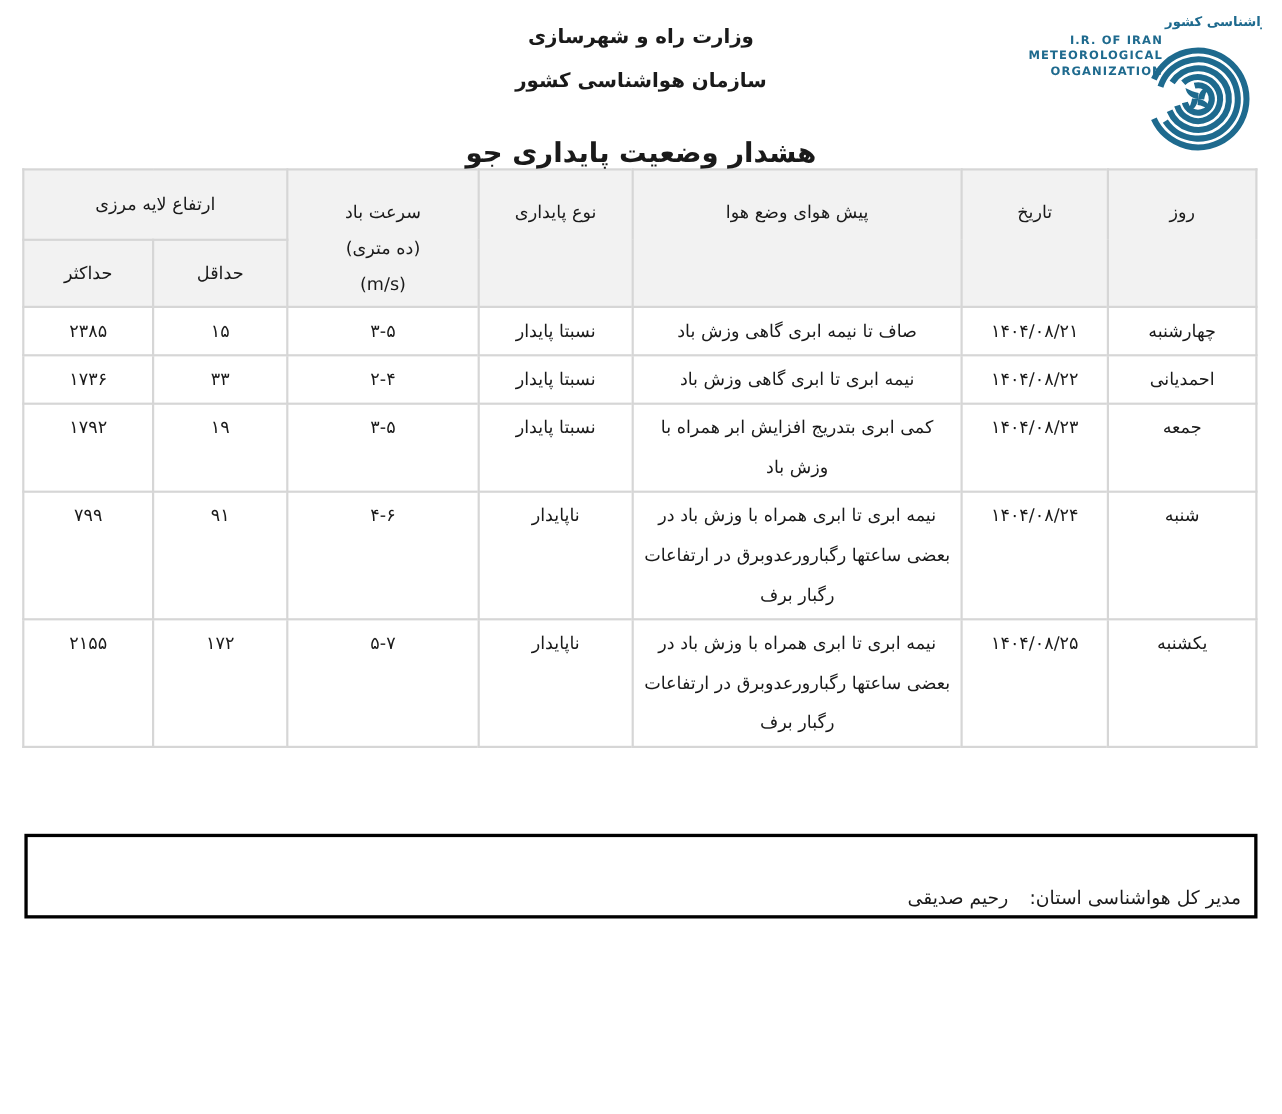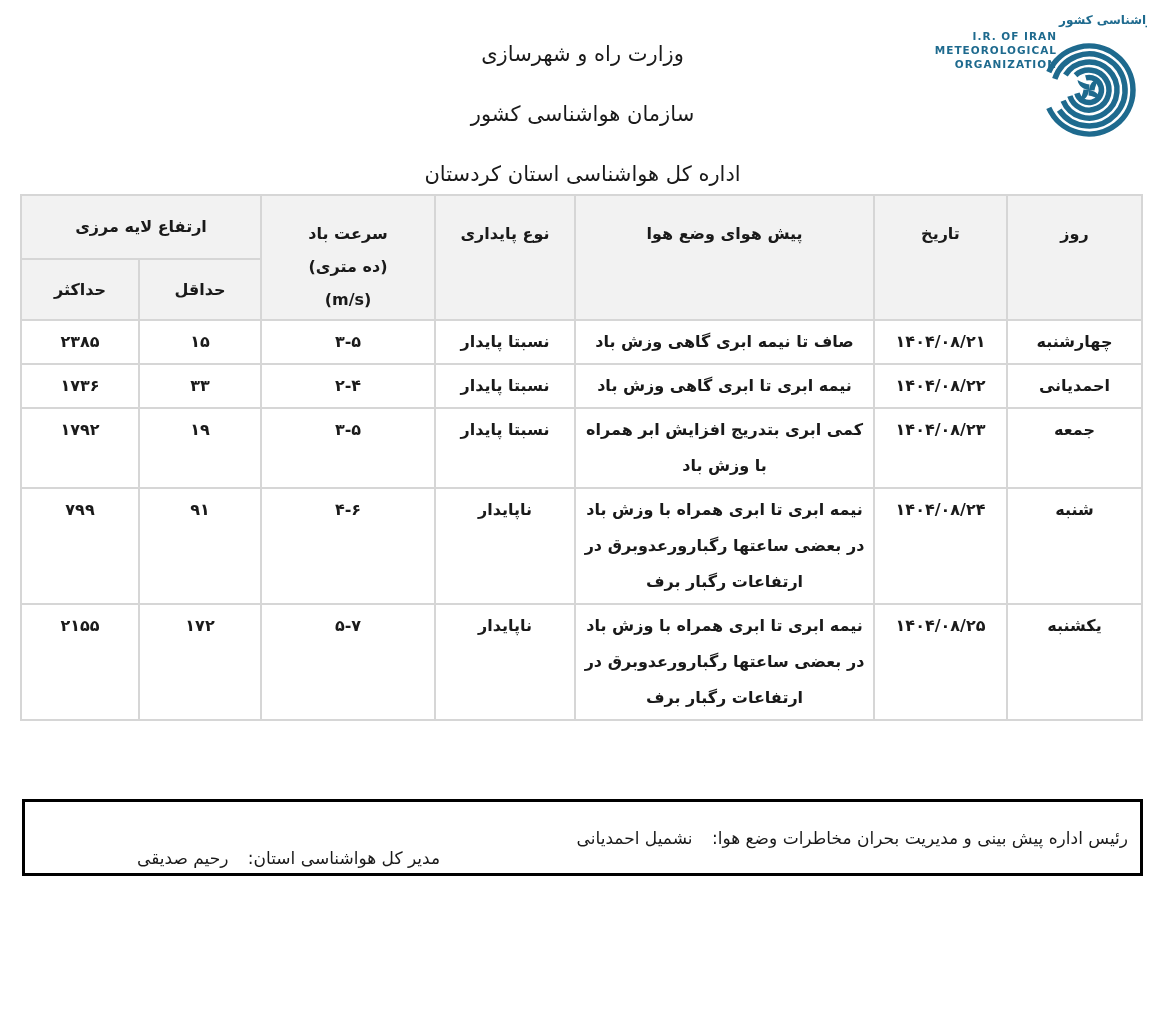--- a/index.html
+++ b/index.html
@@ -15,24 +15,23 @@
     margin: 0 auto;
     background: #ffffff;
     overflow: hidden;
     padding: 0 22px;
     direction: rtl;
   }
   
   .header { position: relative; padding-top: 14px; }
   .org-lines { text-align: center; }
   .org-line {
-    font-size: 21px;
-    font-weight: 400;
+    font-size: 18px;
+    font-weight: 700;
     line-height: 40px;
-    margin-top: 20px;
   }
   .logo {
     position: absolute;
     top: 2px;
     right: auto;
     left: 2px;               
   }
   .logo { left: auto; right: -4px; }   
   .logo svg { display: block; direction: ltr; }
   
@@ -57,21 +56,21 @@
     font-weight: 700;
   }
   table.forecast {
     width: 1121px;
     border-collapse: collapse;
     table-layout: fixed;
     font-size: 16px;
   }
   table.forecast td, table.forecast th {
     border: 2px solid #d6d6d6;
-    font-weight: 700;
+    font-weight: 400;
     text-align: center;
     vertical-align: top;
     padding: 3px 6px;
     line-height: 36px;
     background: #ffffff;
   }
   table.forecast th { background: #f2f2f2; line-height: 33px; padding-top: 21px; }
   table.forecast th.mid { vertical-align: middle; padding-top: 3px; }
   td.shade { background: #f4f4f4; }
   td.forecast-cell { line-height: 37px; padding: 3px 10px; }
@@ -98,21 +97,20 @@
 </style>
 </head>
 <body>
 
 <div class="page">
 
   <div class="header">
     <div class="org-lines">
       <div class="org-line">وزارت راه و شهرسازی</div>
       <div class="org-line">سازمان هواشناسی کشور</div>
-      <div class="org-line">اداره کل هواشناسی استان کردستان</div>
     </div>
 
     <div class="logo">
       <svg width="218" height="142" viewBox="0 0 218 142" xmlns="http://www.w3.org/2000/svg">
         <g fill="none" stroke="#1e6a8e" stroke-width="5.5">
           <g transform="translate(160,88)">
             <path d="M -40.2,-17.9 A 44,44 0 1 1 -40.2,17.9"></path>
             <path d="M -34.2,-11.1 A 36,36 0 1 1 -29.8,20.1"></path>
             <path d="M -23.6,-15.0 A 28,28 0 1 1 -25.9,10.7"></path>
             <path d="M -13.5,-14.7 A 20,20 0 1 1 -19.1,6.0"></path>
@@ -126,20 +124,21 @@
           <path d="M0 0 C 0.5 -5.5, 4 -10.5, 10 -11.5 C 7.5 -7, 6 -3, 5.5 0.5 Z" transform="rotate(270)"></path>
         </g>
         <text x="130" y="22" text-anchor="end" font-size="12" font-weight="700" fill="#1e6a8e" direction="rtl">سازمان هواشناسی کشور</text>
         <text x="128" y="38" text-anchor="end" font-size="10.5" letter-spacing="1" font-weight="600" fill="#1e6a8e">I.R. OF IRAN</text>
         <text x="128" y="52" text-anchor="end" font-size="10.5" letter-spacing="1" font-weight="600" fill="#1e6a8e">METEOROLOGICAL</text>
         <text x="128" y="66" text-anchor="end" font-size="10.5" letter-spacing="1" font-weight="600" fill="#1e6a8e">ORGANIZATION</text>
       </svg>
     </div>
   </div>
 
+  <div class="doc-title">هشدار وضعیت پایداری جو</div>
 
 
 
   <table class="forecast">
     <colgroup>
       <col style="width:135px">
         <col style="width:133px">
         <col style="width:299px">
       <col style="width:140px">
         <col style="width:174px">
@@ -207,23 +206,19 @@
         <td class="forecast-cell">نیمه ابری تا ابری همراه با وزش باد در بعضی ساعتها رگبارورعدوبرق در ارتفاعات رگبار برف</td>
         <td>ناپایدار</td>
         <td><span class="ltr">۵-۷</span></td>
         <td class="shade">۱۷۲</td>
         <td class="shade">۲۱۵۵</td>
       </tr>
     </tbody>
   </table>
 
   <div class="footer-box">
-    <div class="sign sign-right">
-      <span class="label">رئیس اداره پیش بینی و مدیریت بحران مخاطرات وضع هوا:</span>
-      <span class="name">نشمیل  احمدیانی</span>
-    </div>
     <div class="sign sign-left">
       <span class="label">مدیر کل هواشناسی استان:</span>
       <span class="name">رحیم صدیقی</span>
     </div>
   </div>
 
 </div>
 
 </body></html>

